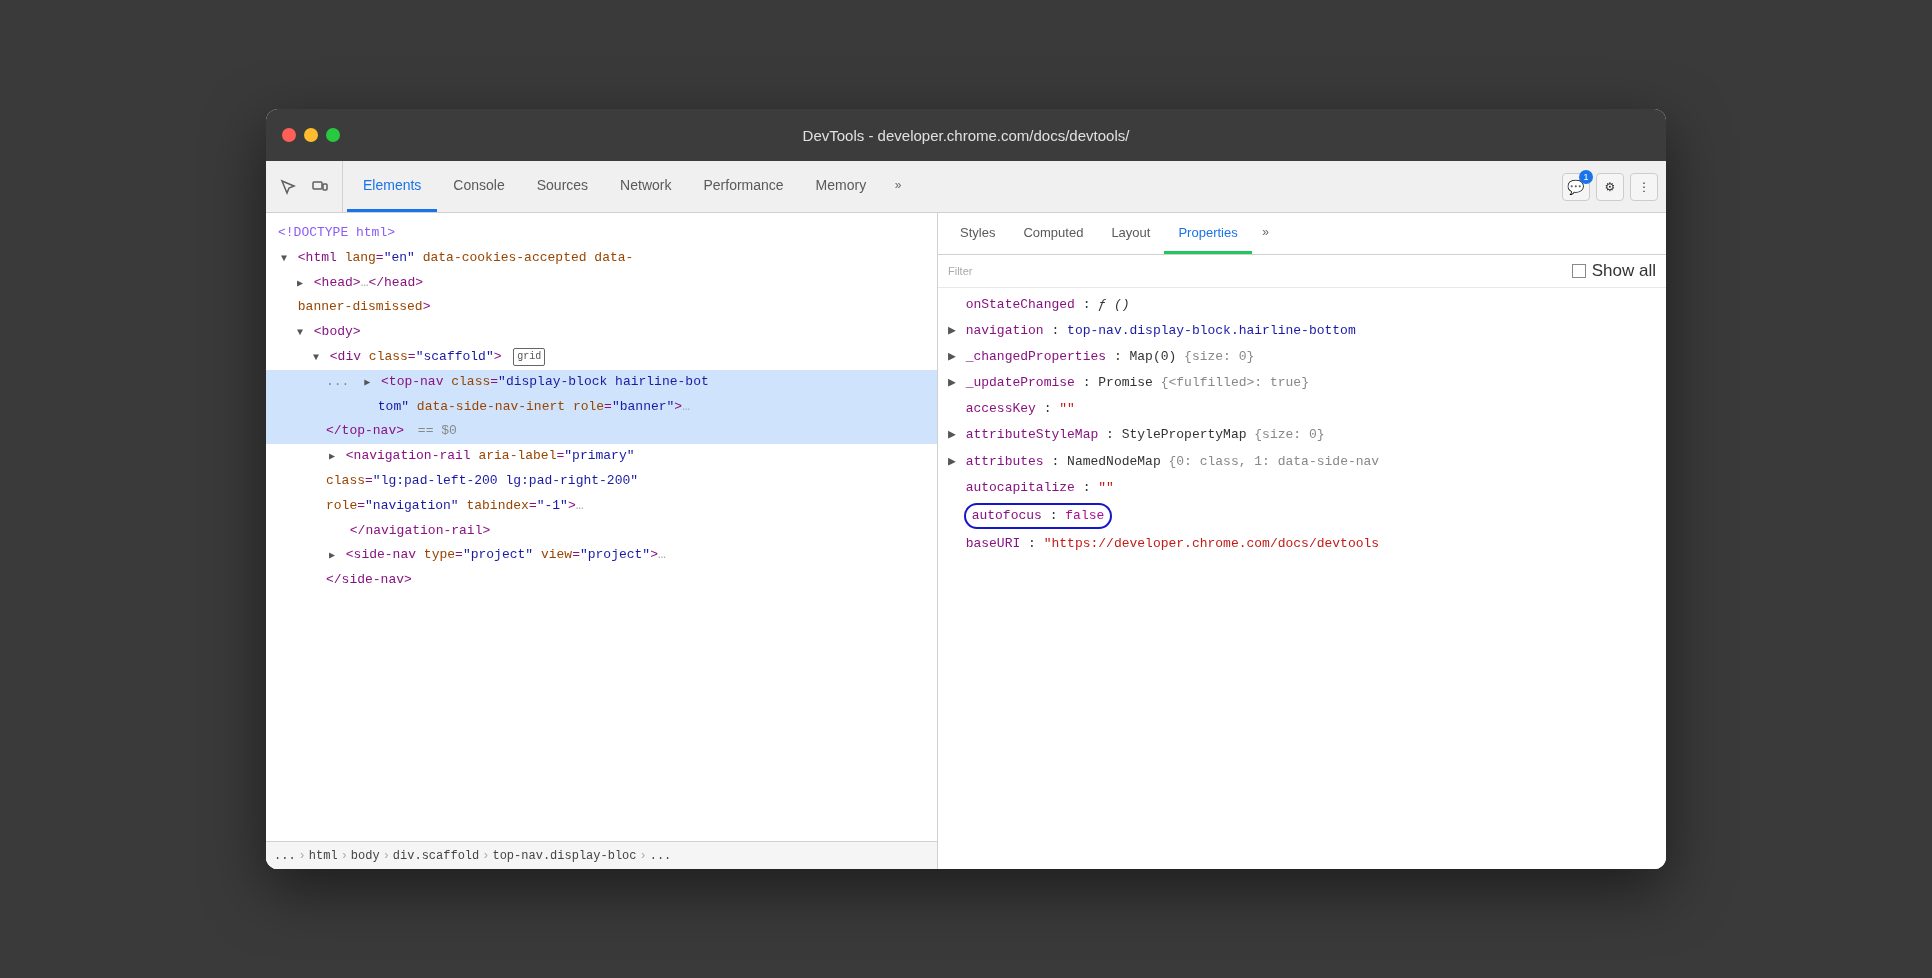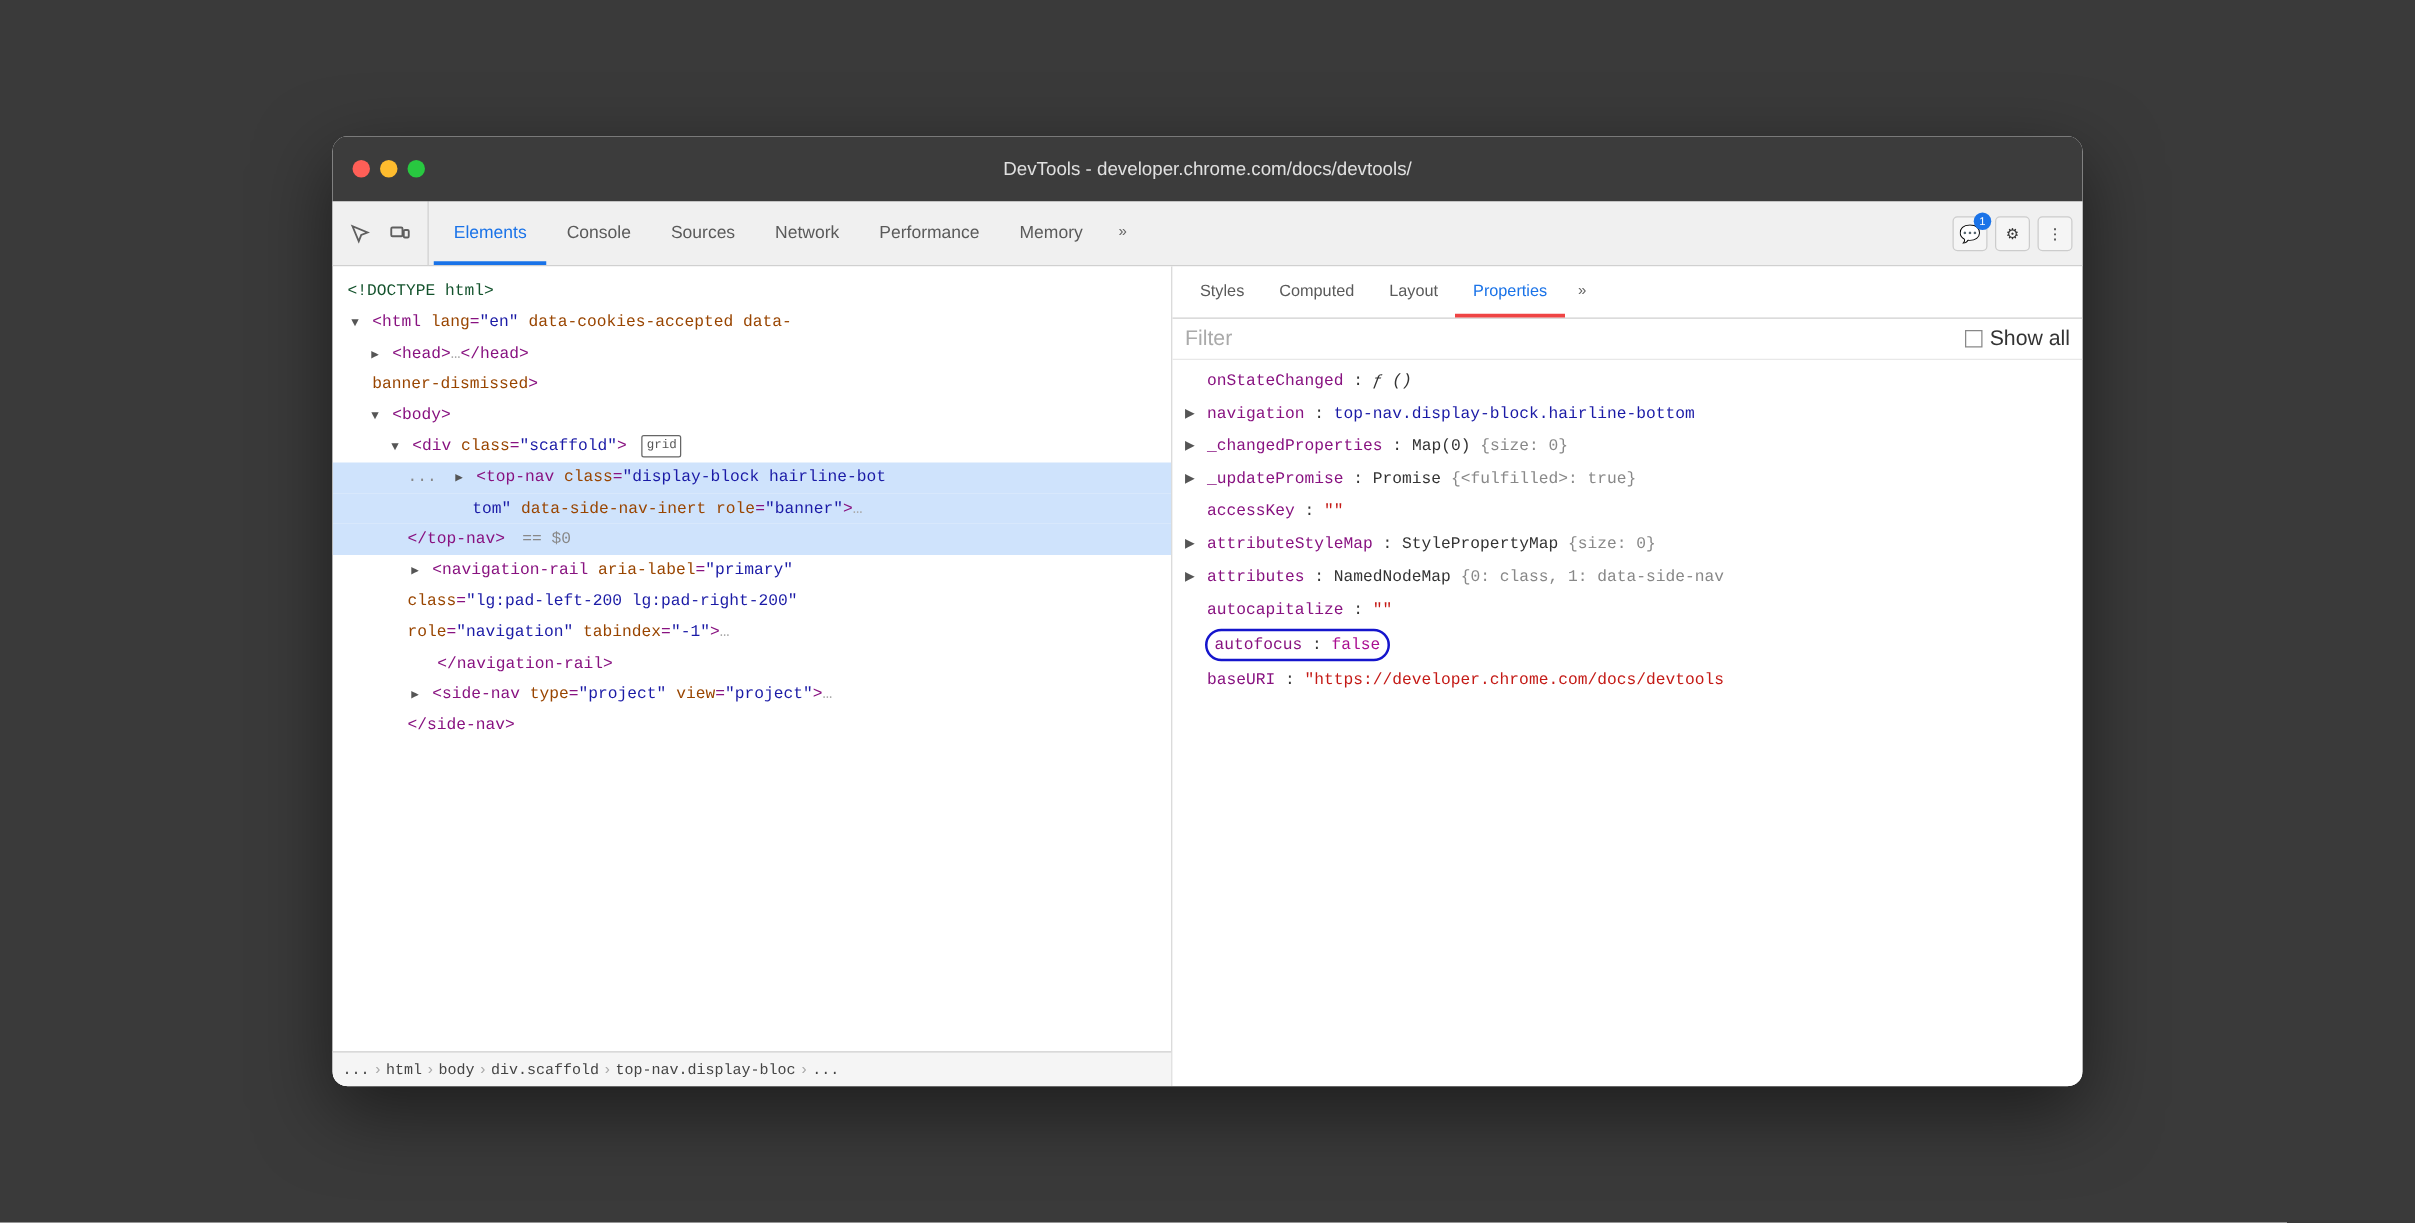--- a/index.html
+++ b/index.html
@@ -175,21 +175,21 @@
     }
     .dom-indent-0 { padding-left: 12px; }
     .dom-indent-1 { padding-left: 28px; }
     .dom-indent-2 { padding-left: 44px; }
     .dom-indent-3 { padding-left: 60px; }
     .dom-indent-4 { padding-left: 60px; }
 
     .tag-color { color: #881280; }
     .attr-name { color: #994500; }
     .attr-value { color: #1a1aa6; }
-    .doctype-color { color: #14532d; }
+    .doctype-color { color: #8b5cf6; }
     .equals-sign { color: #881280; }
     .expand-arrow {
       display: inline-block;
       width: 12px;
       text-align: center;
       color: #555;
       font-size: 10px;
       cursor: pointer;
     }
     .dom-ellipsis { color: #aaa; }
@@ -244,21 +244,21 @@
       background: none;
       cursor: pointer;
       font-size: 13px;
       color: #5a5a5a;
       border-bottom: 3px solid transparent;
       display: flex;
       align-items: center;
     }
     .properties-tab.active {
       color: #1a73e8;
-      border-bottom: 3px solid #ef4444;
+      border-bottom: 3px solid #22c55e;
     }
     .chevron-more {
       width: 24px;
       display: flex;
       align-items: center;
       justify-content: center;
       color: #666;
       cursor: pointer;
       font-size: 12px;
     }
@@ -267,21 +267,21 @@
       display: flex;
       align-items: center;
       padding: 6px 10px;
       border-bottom: 1px solid #e8e8e8;
       gap: 8px;
     }
     .filter-input {
       flex: 1;
       border: none;
       background: none;
-      font-size: 17px;
+      font-size: 11px;
       color: #3b82f6;
       outline: none;
       font-family: -apple-system, BlinkMacSystemFont, sans-serif;
     }
     .filter-input::placeholder { color: #aaa; }
     .show-all-area {
       display: flex;
       align-items: center;
       gap: 6px;
       font-size: 17px;

